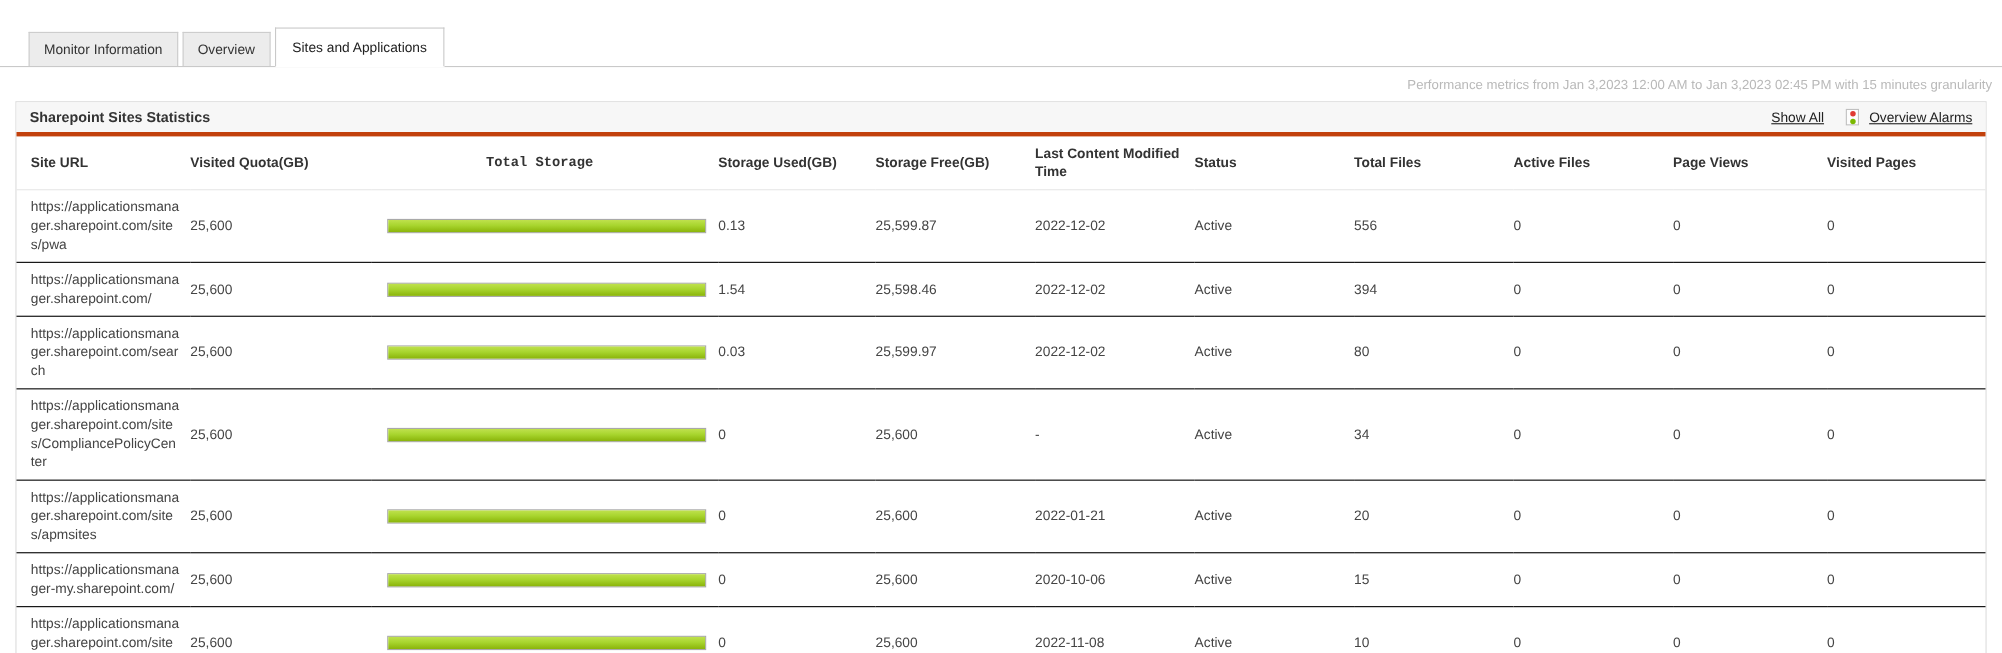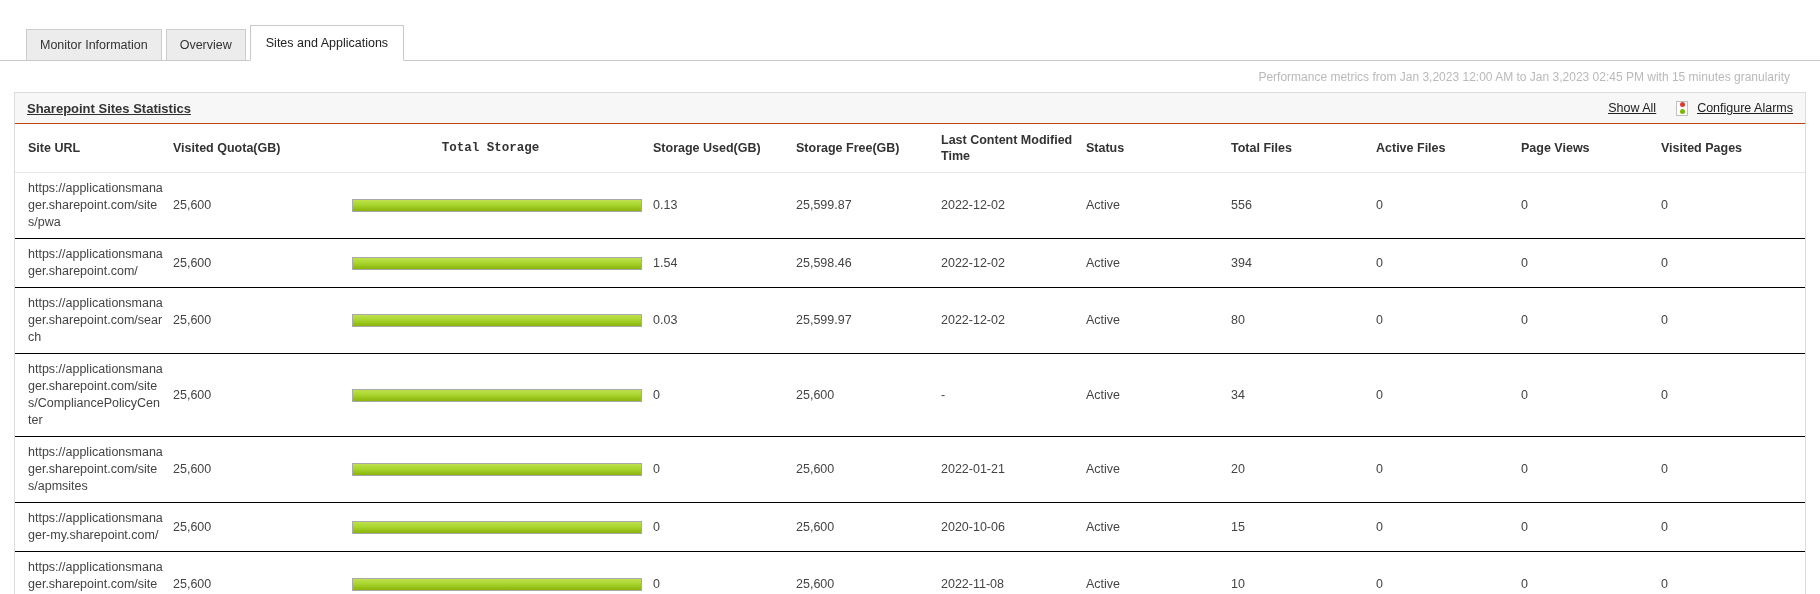--- a/index.html
+++ b/index.html
@@ -9,26 +9,26 @@
   
   .tabbar { display: flex; align-items: flex-end; padding-left: 26px; margin-top: 9px;
     border-bottom: 1px solid #c9c9c9; }
   .tab { font-size: 12.5px; color: #333; padding: 8px 13px; background: #ececec;
     border: 1px solid #cdcdcd; border-bottom: none; margin-right: 4px; cursor: pointer;
     white-space: nowrap; margin-top: 16px; }
   .tab.active { background: #fff; font-weight: normal; color: #222; padding: 10px 15px;
     border: 1px solid #c9c9c9; border-bottom: 1px solid #fff; margin-bottom: -1px; }
 
   
-  .perf-note { text-align: right; color: #b9b9b9; font-size: 12px; padding: 9px 30px 6px 0; }
+  .perf-note { text-align: right; color: #b9b9b9; font-size: 12px; padding: 9px 9px 6px 0; }
 
   
   .panel { margin: 2px 14px 0 14px; border: 1px solid #dcdcdc; }
   .panel-header { display: flex; justify-content: space-between; align-items: center;
-    background: #f7f7f7; border-bottom: 1px solid #c2410c; padding: 7px 12px; height: 31px; text-decoration: underline; }
+    background: #f7f7f7; border-bottom: 4px solid #c2410c; padding: 7px 12px; height: 31px; }
   .panel-title { font-size: 13px; font-weight: bold; color: #333; }
   .panel-actions { display: flex; align-items: center; gap: 9px; }
   .hlink { font-size: 12.5px; color: #222; text-decoration: underline; cursor: pointer; }
   .traffic-icon { width: 12px; height: 15px; background: #fdfdfd; border: 1px solid #c0c0c0;
     display: inline-flex; flex-direction: column; align-items: center; justify-content: center;
     gap: 2px; margin-left: 11px; cursor: pointer; }
   .traffic-icon .dot { width: 5px; height: 5px; border-radius: 50%; }
 
   
   table { width: 100%; border-collapse: collapse; table-layout: fixed; }
@@ -59,21 +59,21 @@
 
 <div class="panel">
   <div class="panel-header">
     <div class="panel-title">Sharepoint Sites Statistics</div>
     <div class="panel-actions">
       <span class="hlink">Show All</span>
       <span class="traffic-icon">
         <span class="dot" id="dot-red" style="background: rgb(224, 58, 50);"></span>
         <span class="dot" id="dot-green" style="background: rgb(122, 184, 0);"></span>
       </span>
-      <span class="hlink">Configure Alarms</span>
+      <span class="hlink">Overview Alarms</span>
     </div>
   </div>
 
   <table>
     <colgroup>
       <col style="width:158px">
         <col style="width:165px">
         <col style="width:315px">
       <col style="width:143px">
         <col style="width:145px">

